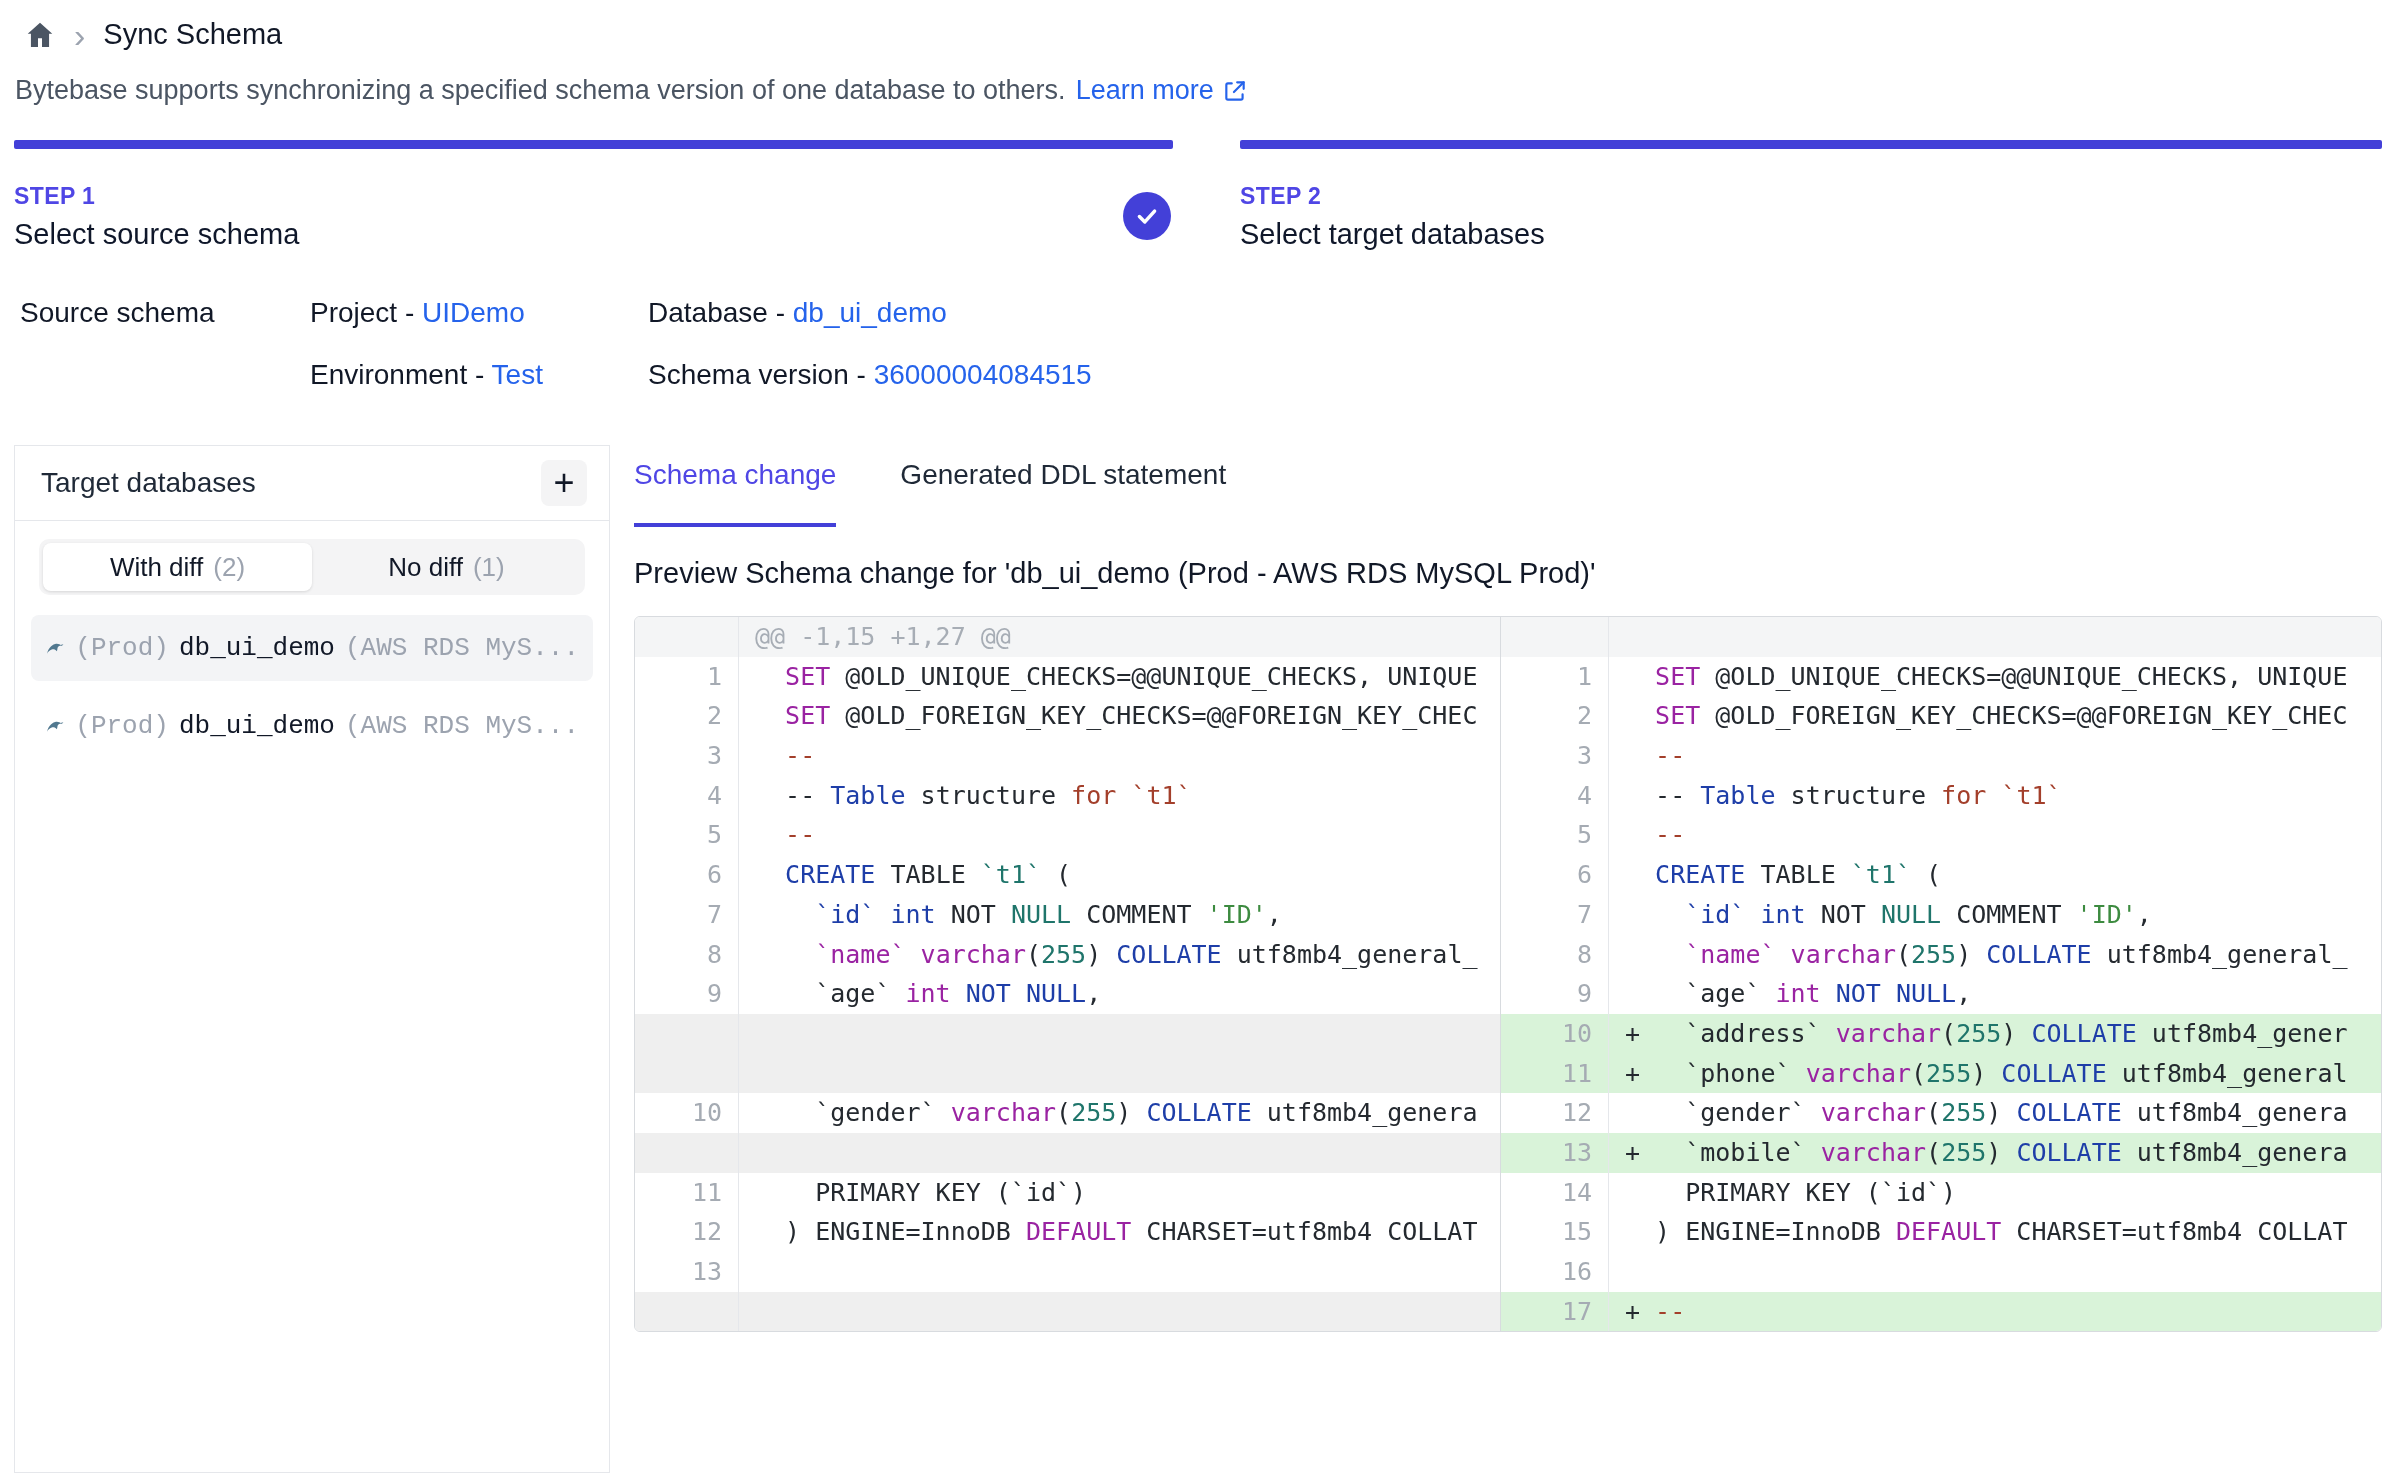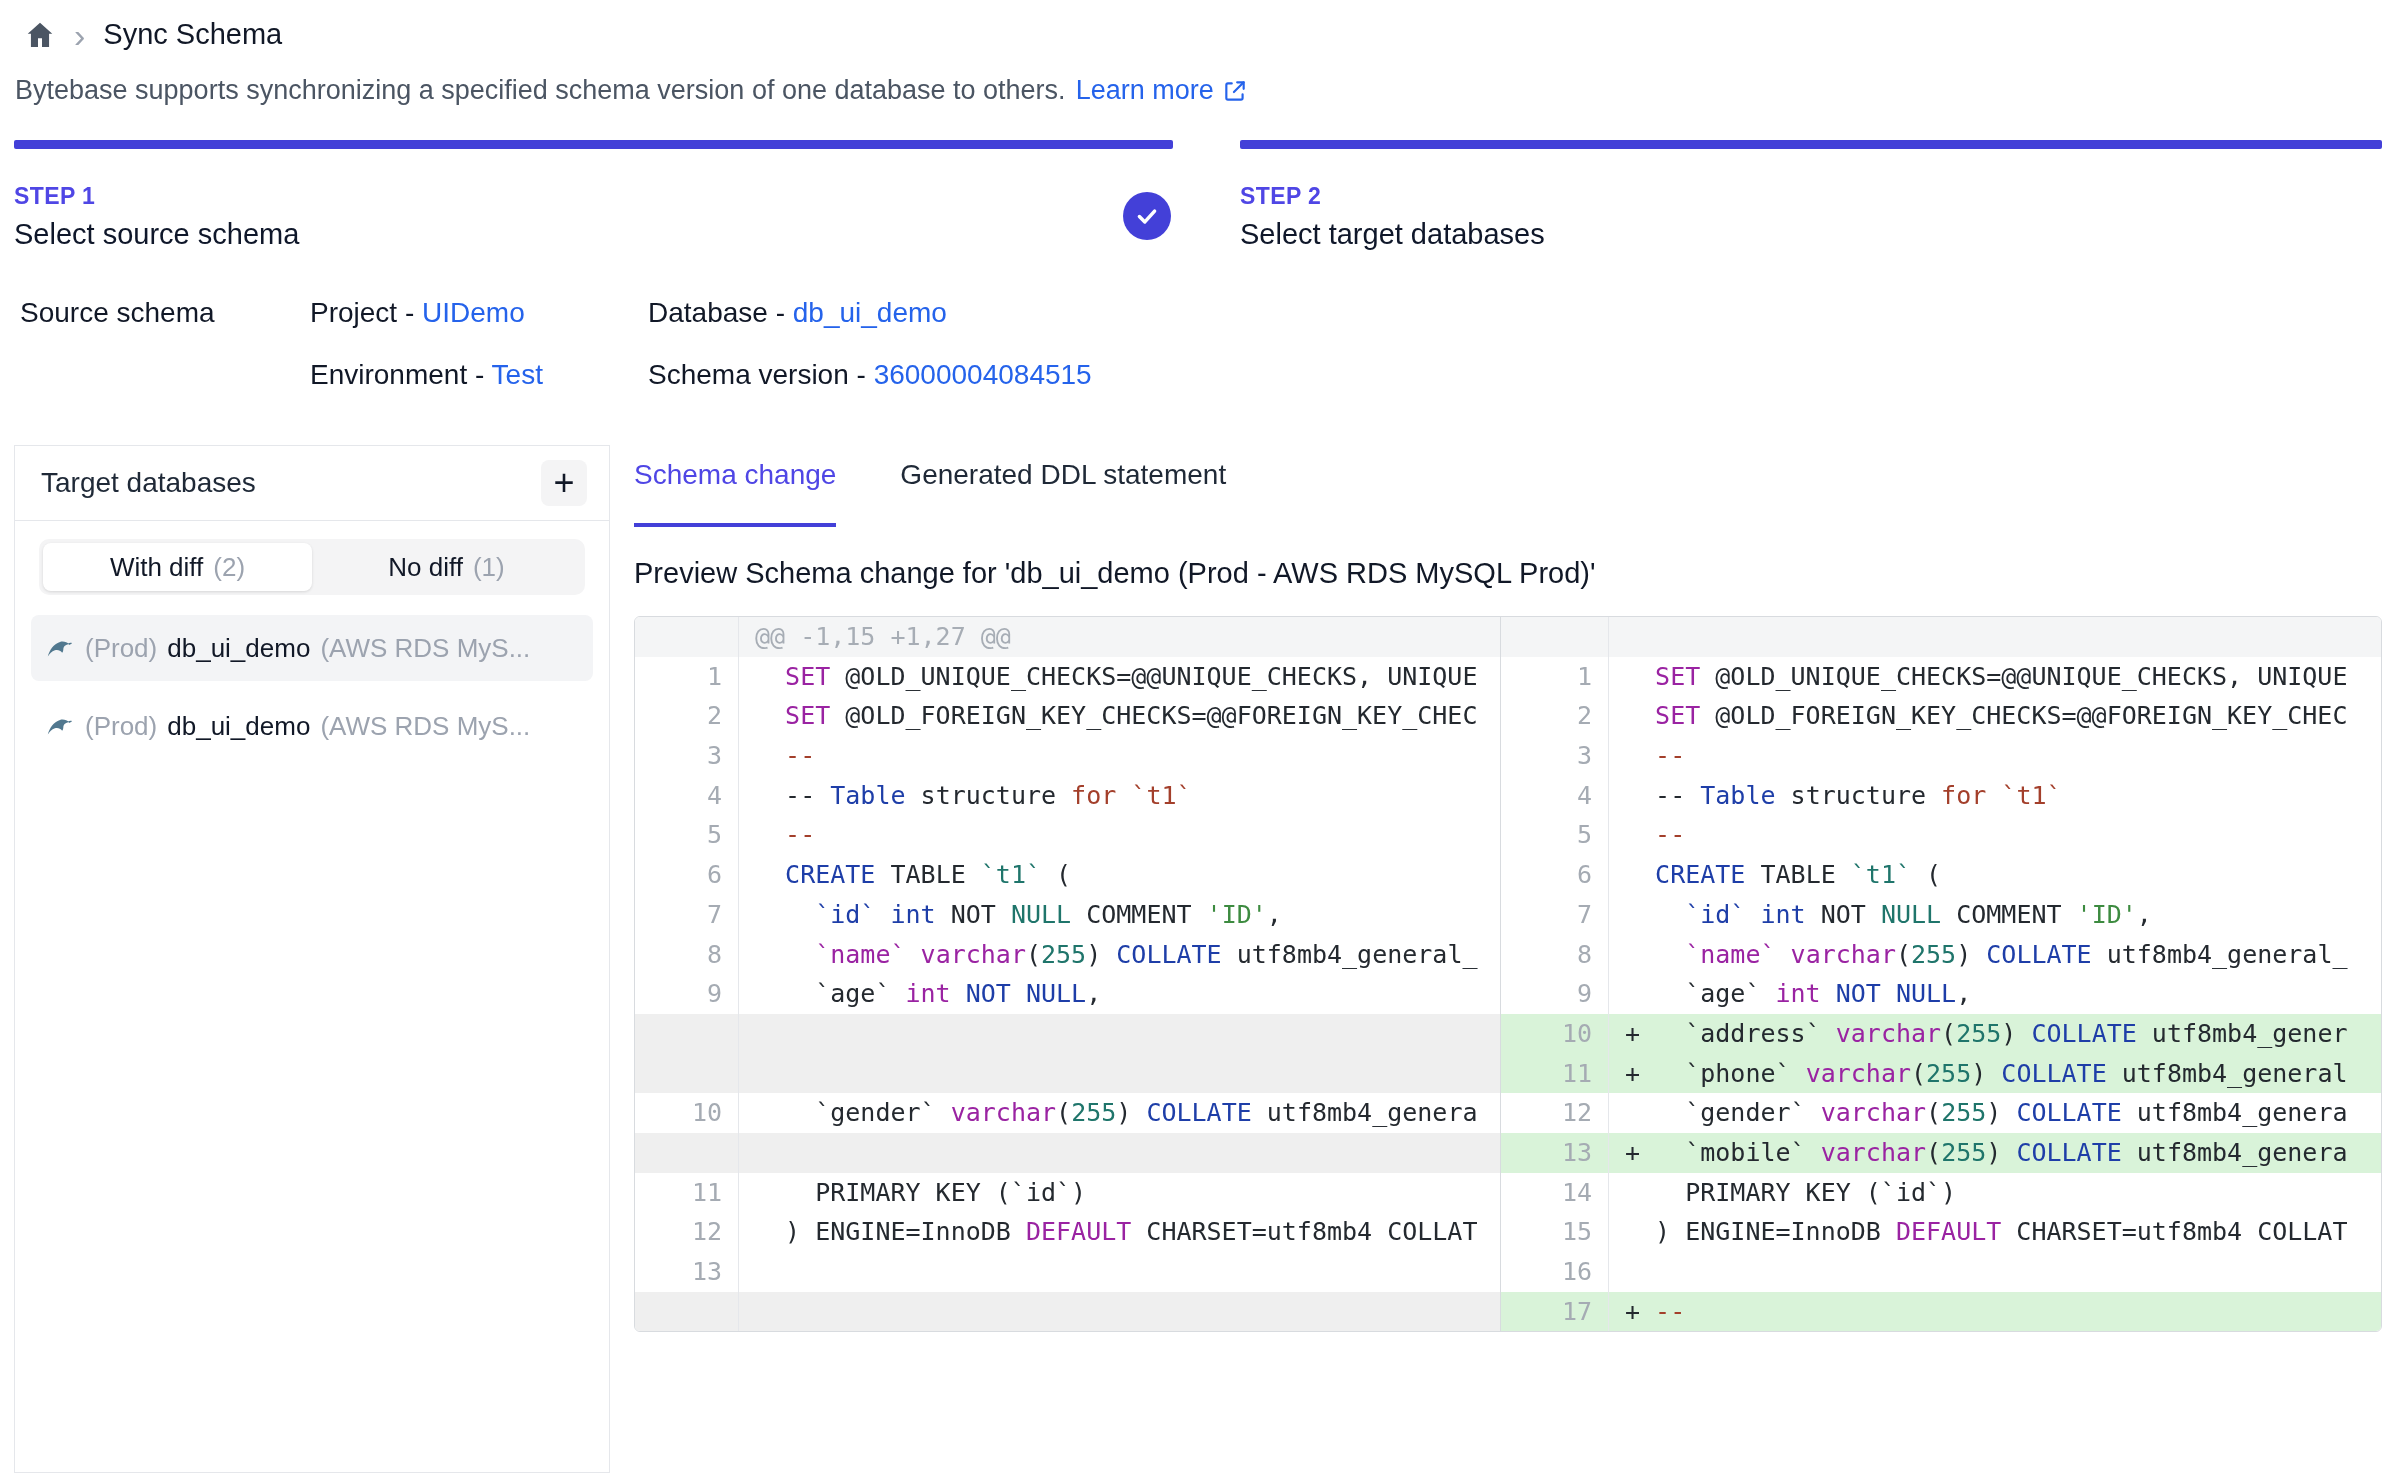--- a/index.html
+++ b/index.html
@@ -42,21 +42,21 @@
   .plus-btn { width:46px; height:46px; border:none; border-radius:8px; background:#f4f4f5; font-size:36px;
     font-weight:300; color:#111827; line-height:1; cursor:pointer; display:flex; align-items:center; justify-content:center; }
   .seg-wrap { padding:18px 24px 0 24px; }
   .seg { display:flex; background:#f4f4f5; border-radius:10px; padding:4px; }
   .seg .seg-tab { flex:1; height:48px; border:none; background:transparent; border-radius:8px; font-size:26px;
     color:#111827; display:flex; align-items:center; justify-content:center; gap:10px; cursor:pointer; }
   .seg .seg-tab.active { background:#ffffff; box-shadow:0 1px 3px rgba(0,0,0,.12); }
   .seg .count { color:#9ca3af; }
   .db-list { padding:20px 16px 0 16px; }
   .db-item { display:flex; align-items:center; gap:10px; height:66px; padding:0 14px; border-radius:8px;
-    font-size:26px; margin-bottom:12px; cursor:pointer; overflow:hidden; white-space:nowrap; }
+    font-size:26px; margin-bottom:12px; cursor:pointer; overflow:hidden; white-space:nowrap;font-family:Liberation Mono, monospace; }
   .db-item.selected { background:#f3f4f6; }
   .db-item .env { color:#9ca3af; }
   .db-item .dbname { color:#111827; font-weight:500; }
   .db-item .inst { color:#9ca3af; }
 
   
   .panel { flex:1; min-width:0; }
   .ptabs { display:flex; gap:64px; padding-top:14px; }
   .ptab { font-size:28px; font-weight:500; color:#1f2937; padding-bottom:32px; border-bottom:4px solid transparent; cursor:pointer; }
   .ptab.active { color:#4f46e5; border-bottom-color:#4340d8; }

